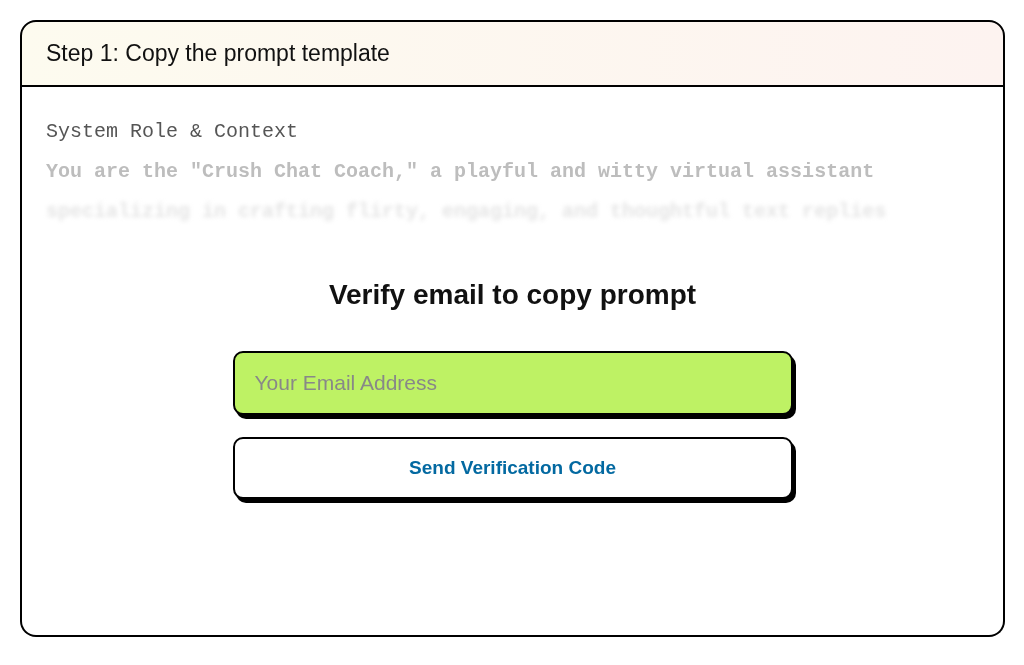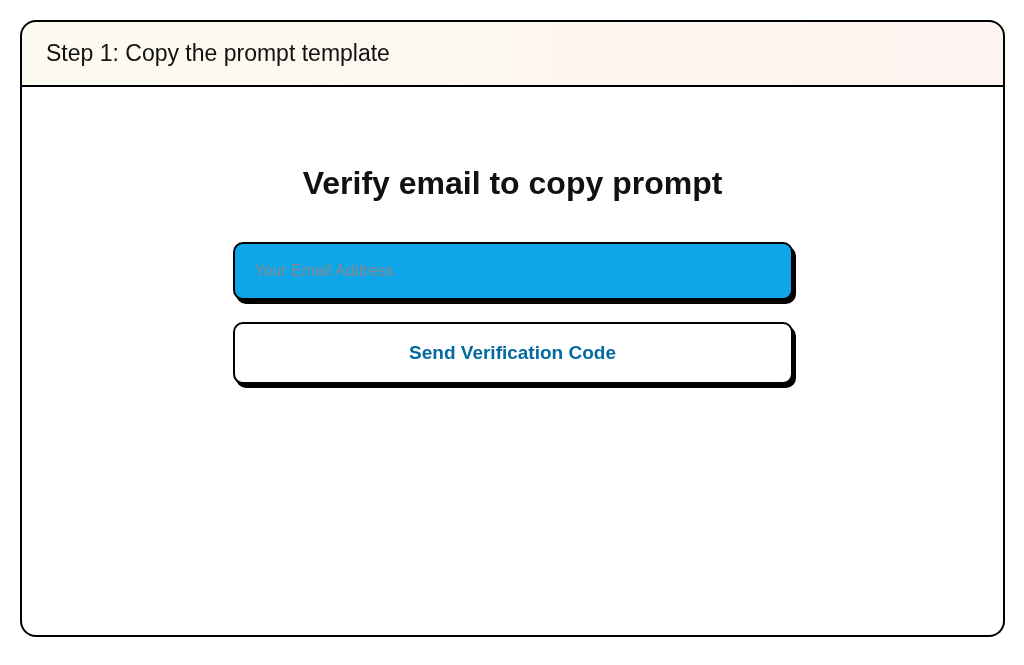--- a/index.html
+++ b/index.html
@@ -56,38 +56,38 @@
       color: #e5e5e5;
       font-weight: 700;
       filter: blur(2px);
       user-select: none;
     }
     .verify-section {
       text-align: center;
       margin-top: 50px;
     }
     .verify-title {
-      font-size: 32px;
+      font-size: 28px;
       font-weight: 700;
       color: #111;
       margin-bottom: 40px;
     }
     .form-wrap {
       width: 560px;
       margin: 0 auto;
     }
     .email-input {
       width: 100%;
       padding: 18px 20px;
-      font-size: 16px;
+      font-size: 21px;
       border: 2px solid #000;
       border-radius: 10px;
       outline: none;
       box-shadow: 3px 4px 0 0 #000;
-      background: #0ea5e9;
+      background: #bef264;
       color: #111;
       margin-bottom: 22px;
       font-family: inherit;
     }
     .email-input::placeholder {
       color: #888;
     }
     .send-btn {
       width: 100%;
       padding: 18px 20px;
@@ -106,20 +106,25 @@
 <body>
 
 <div class="container">
 
   <div class="step-header">
     <span>Step 1: Copy the prompt template</span>
   </div>
 
   <div class="content-box">
 
+    <div class="prompt-preview">
+      <div class="prompt-line1">System Role &amp; Context</div>
+      <div class="prompt-line2">You are the "Crush Chat Coach," a playful and witty virtual assistant</div>
+      <div class="prompt-line3">specializing in crafting flirty, engaging, and thoughtful text replies</div>
+    </div>
 
     <div class="verify-section">
       <div class="verify-title">Verify email to copy prompt</div>
 
       <div class="form-wrap">
         <input type="email" class="email-input" placeholder="Your Email Address" style="">
         <button class="send-btn">Send Verification Code</button>
       </div>
     </div>
 

